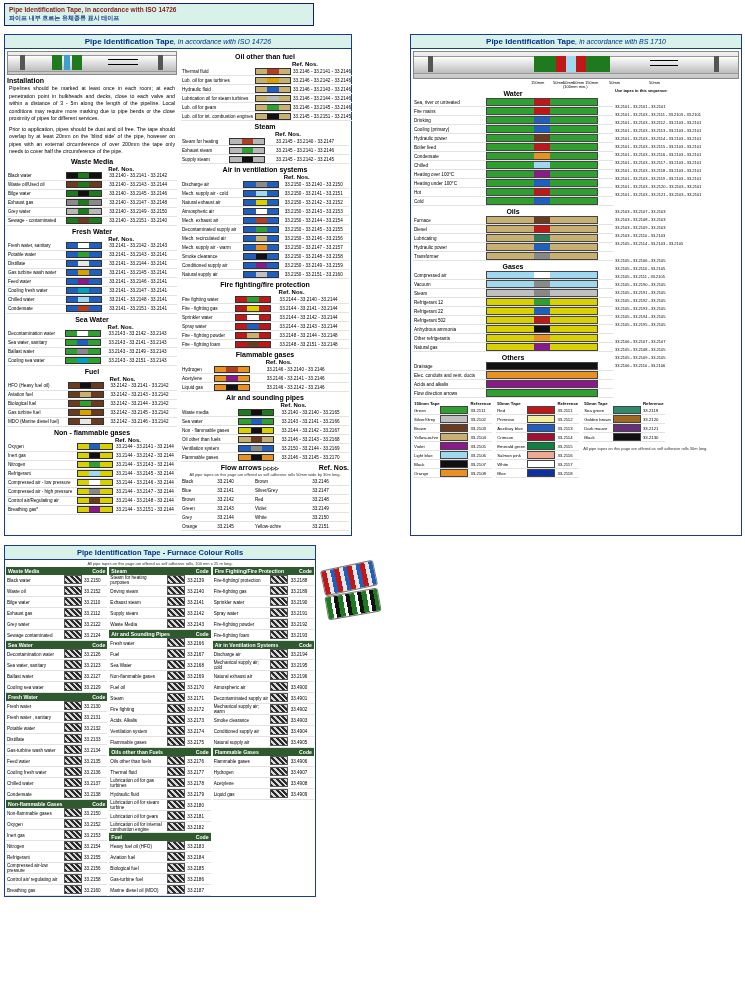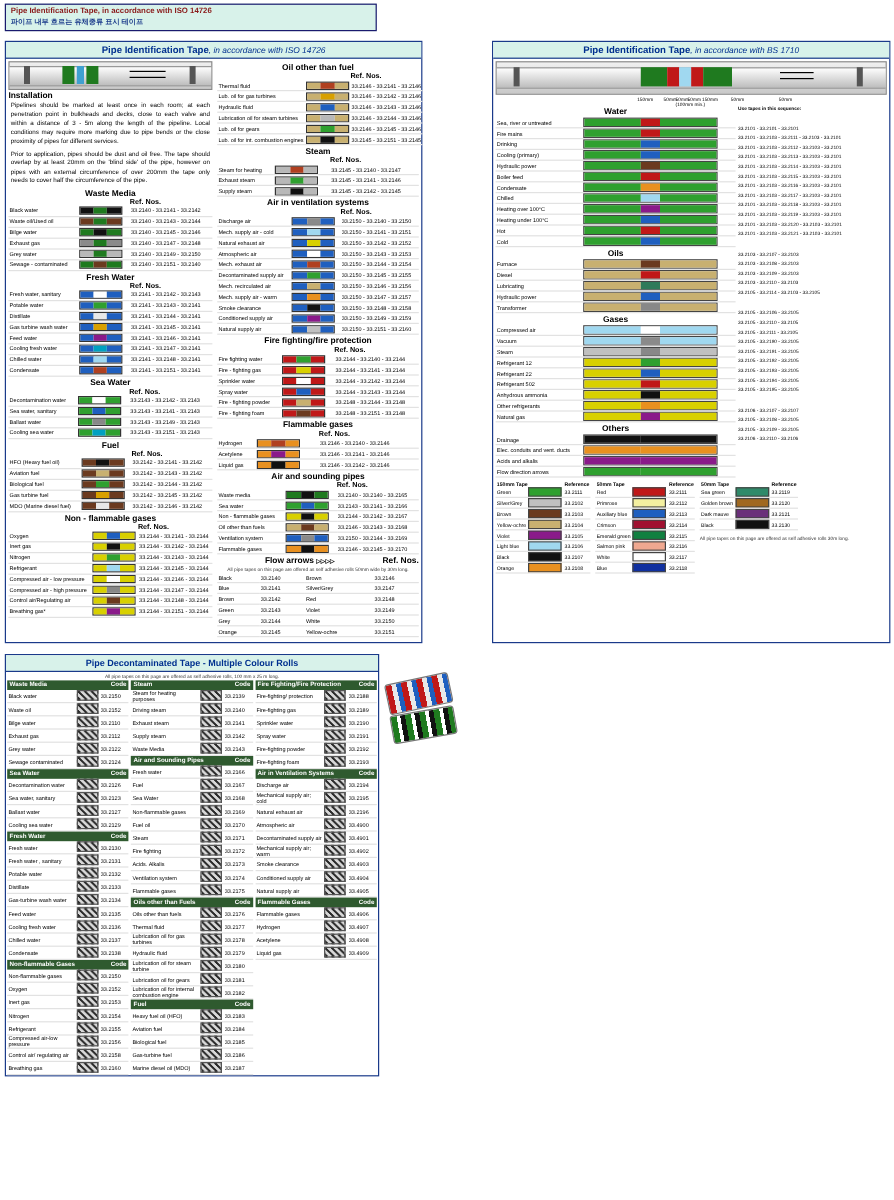--- a/index.html
+++ b/index.html
@@ -1508,21 +1508,21 @@
               </tbody>
             </table>
             <div class="note" style="margin-top:4px;">All pipe tapes on this page are offered as self adhesive rolls 30m long.</div>
           </div>
         </div>
       </div>
   </div>
 </div>
 
 <div class="mc">
-  <div class="panel-title">Pipe Decontaminated Tape - Multiple Colour Rolls</div>
+  <div class="panel-title">Pipe Identification Tape - Furnace Colour Rolls</div>
   <div class="note" style="padding:1px 0;">All pipe tapes on this page are offered as self adhesive rolls, 100 mm x 25 m long.</div>
   <div style="display:flex;" id="mcCols">
       <div style="width:33.33%;padding:0 1px;">
         <div class="grp">Waste Media<span style="float:right">Code</span></div>
         <table style="width:100%">
           <tbody>
             <tr class="row">
               <td style="width:56%">Black water</td>
               <td style="width:20%"><span class="roll" style="background:repeating-linear-gradient(45deg,#2a2a2a 0 2px,#d8d8d8 2px 4px);"></span></td>
               <td style="width:24%">33.2150</td>

